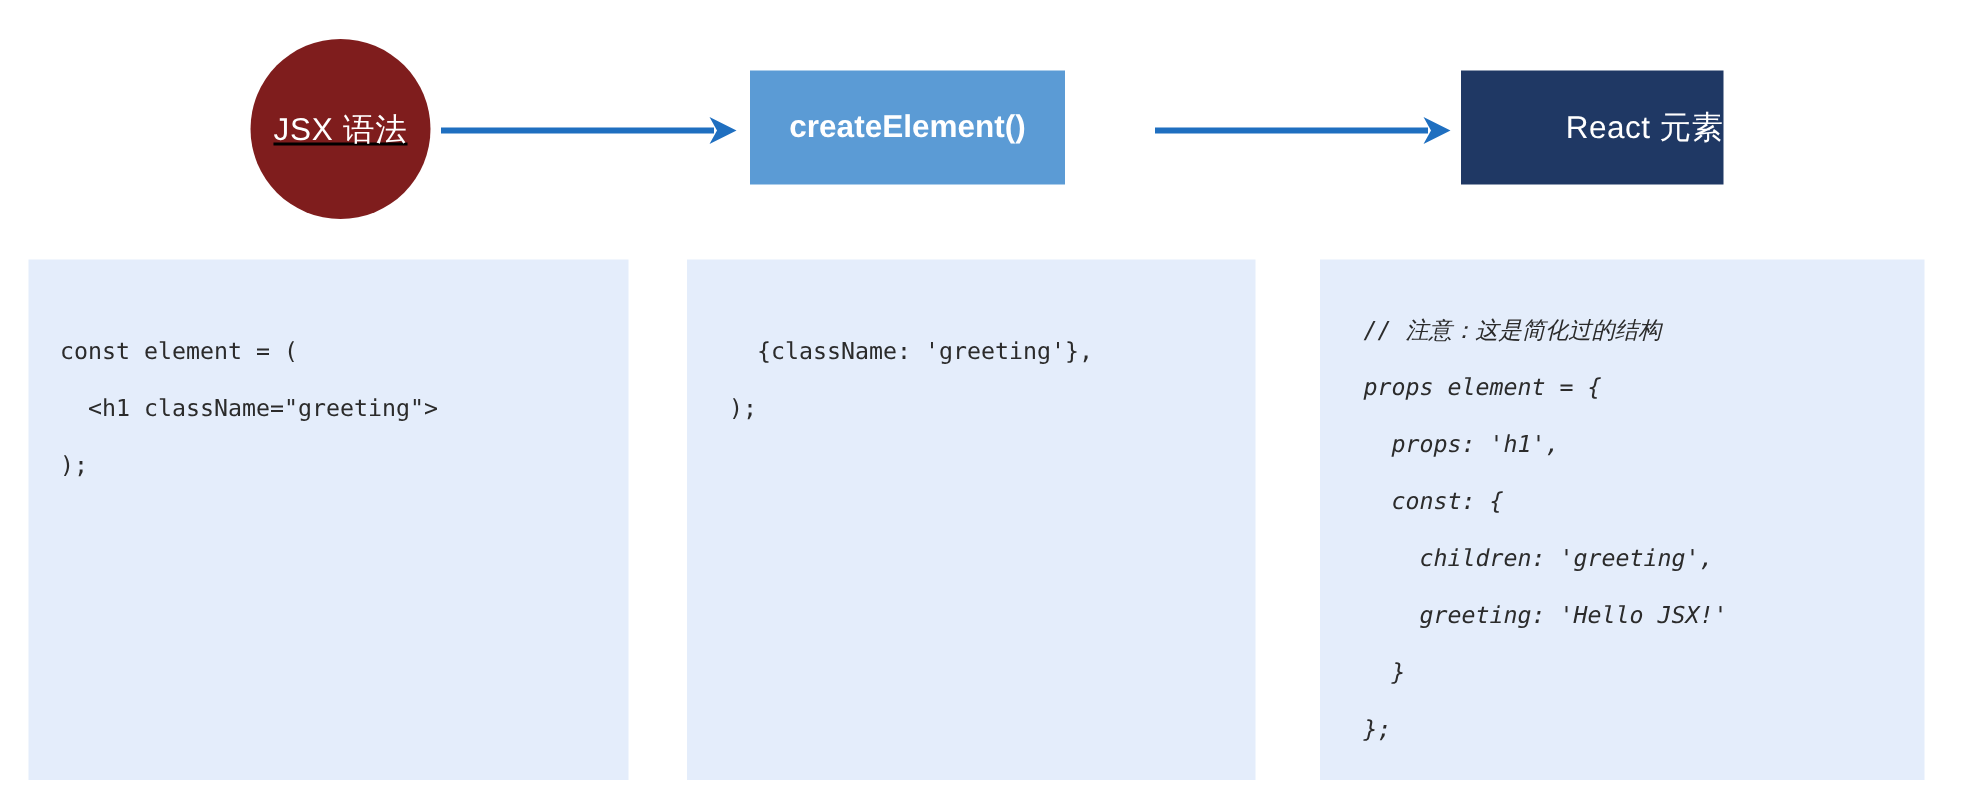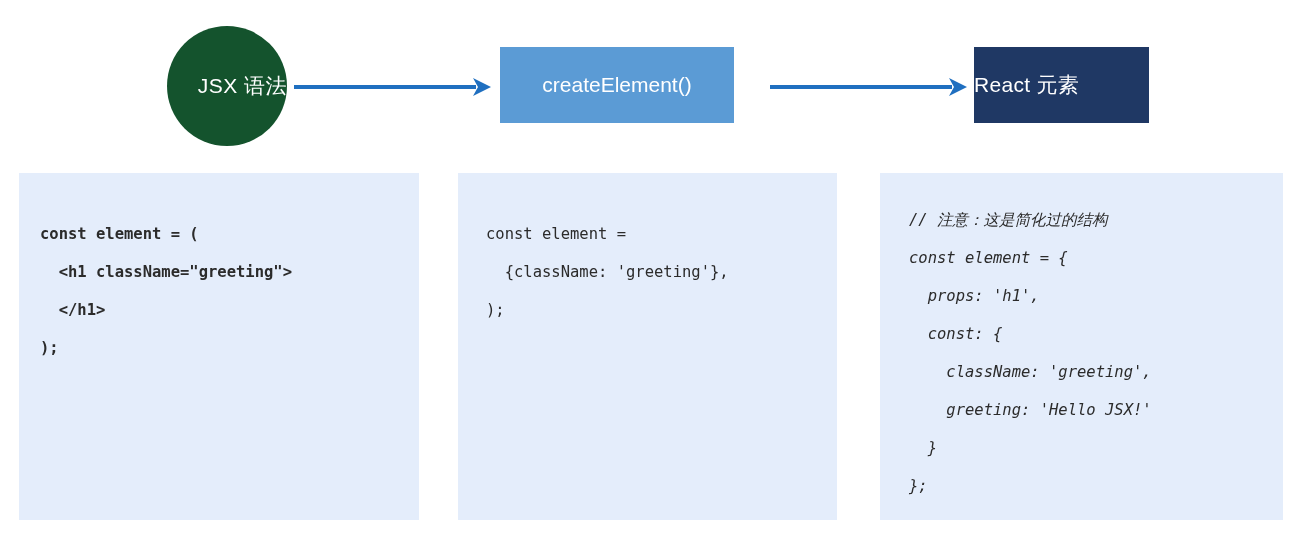--- a/index.html
+++ b/index.html
@@ -24,61 +24,63 @@
     height: 160px;
   }
 
   .node-circle {
     position: absolute;
     left: 167px;
     top: 26px;
     width: 120px;
     height: 120px;
     border-radius: 50%;
-    background: #14532d;
+    background: #7f1d1d;
     display: flex;
     align-items: center;
-    justify-content: flex-end;
+    justify-content: center;
+    text-decoration: underline;
   }
   .node-circle .node-label {
     color: #ffffff;
     font-size: 21px;
     font-family: "Liberation Sans", sans-serif;
     letter-spacing: 0.5px;
     white-space: nowrap;
   }
 
   .node-box-blue {
     position: absolute;
     left: 500px;
     top: 47px;
-    width: 234px;
+    width: 210px;
     height: 76px;
     background: #5b9bd5;
     display: flex;
     align-items: center;
     justify-content: center;
+    font-weight: bold;
   }
   .node-box-blue .node-label {
     color: #ffffff;
     font-size: 21px;
     font-family: "Liberation Sans", sans-serif;
     white-space: nowrap;
   }
 
   .node-box-dark {
     position: absolute;
     left: 974px;
     top: 47px;
     width: 175px;
     height: 76px;
     background: #1f3864;
     display: flex;
     align-items: center;
-    justify-content: flex-start;
+    justify-content: flex-end;
   }
   .node-box-dark .node-label {
     color: #ffffff;
     font-size: 21px;
     font-family: "Liberation Sans", sans-serif;
     white-space: nowrap;
     letter-spacing: 0.3px;
   }
 
   .flow-arrow {
@@ -88,21 +90,21 @@
   }
   #arrow-1 { left: 290px; width: 205px; }
   #arrow-2 { left: 766px; width: 205px; }
 
   
   .code-panel {
     position: absolute;
     background: #e4edfb;
     box-sizing: border-box;
   }
-  #code-panel-1 { left: 19px;  top: 173px; width: 400px; height: 347px; font-weight: bold; }
+  #code-panel-1 { left: 19px;  top: 173px; width: 400px; height: 347px; }
   #code-panel-2 { left: 458px; top: 173px; width: 379px; height: 347px; }
   #code-panel-3 { left: 880px; top: 173px; width: 403px; height: 347px; }
 
   .code-body {
     font-family: "DejaVu Sans Mono", "Liberation Mono", monospace;
     font-size: 15.5px;
     line-height: 38px;
     color: #2b2b2b;
     white-space: pre;
     margin: 0;
@@ -137,22 +139,22 @@
     <polygon points="183,8 201,17 183,26 188,17" fill="#1f6fc0"></polygon>
   </svg>
 
   <div class="node-box-dark">
     <span class="node-label">React 元素</span>
   </div>
 
 </div>
 
 <div class="code-panel" id="code-panel-1">
-  <pre class="code-body"><span class="code-line">const element = (</span><span class="code-line">  &lt;h1 className="greeting"&gt;</span><span class="code-line">  &lt;/h1&gt;</span><span class="code-line">);</span></pre>
+  <pre class="code-body"><span class="code-line">const element = (</span><span class="code-line">  &lt;h1 className="greeting"&gt;</span><span class="code-line">);</span></pre>
 </div>
 
 <div class="code-panel" id="code-panel-2">
-  <pre class="code-body"><span class="code-line">const element =</span><span class="code-line">  {className: 'greeting'},</span><span class="code-line">);</span></pre>
+  <pre class="code-body"><span class="code-line">  {className: 'greeting'},</span><span class="code-line">);</span></pre>
 </div>
 
 <div class="code-panel" id="code-panel-3">
-  <pre class="code-body"><span class="code-line">// 注意：这是简化过的结构</span><span class="code-line">const element = {</span><span class="code-line">  props: 'h1',</span><span class="code-line">  const: {</span><span class="code-line">    className: 'greeting',</span><span class="code-line">    greeting: 'Hello JSX!'</span><span class="code-line">  }</span><span class="code-line">};</span></pre>
+  <pre class="code-body"><span class="code-line">// 注意：这是简化过的结构</span><span class="code-line">props element = {</span><span class="code-line">  props: 'h1',</span><span class="code-line">  const: {</span><span class="code-line">    children: 'greeting',</span><span class="code-line">    greeting: 'Hello JSX!'</span><span class="code-line">  }</span><span class="code-line">};</span></pre>
 </div>
 
 </body></html>

